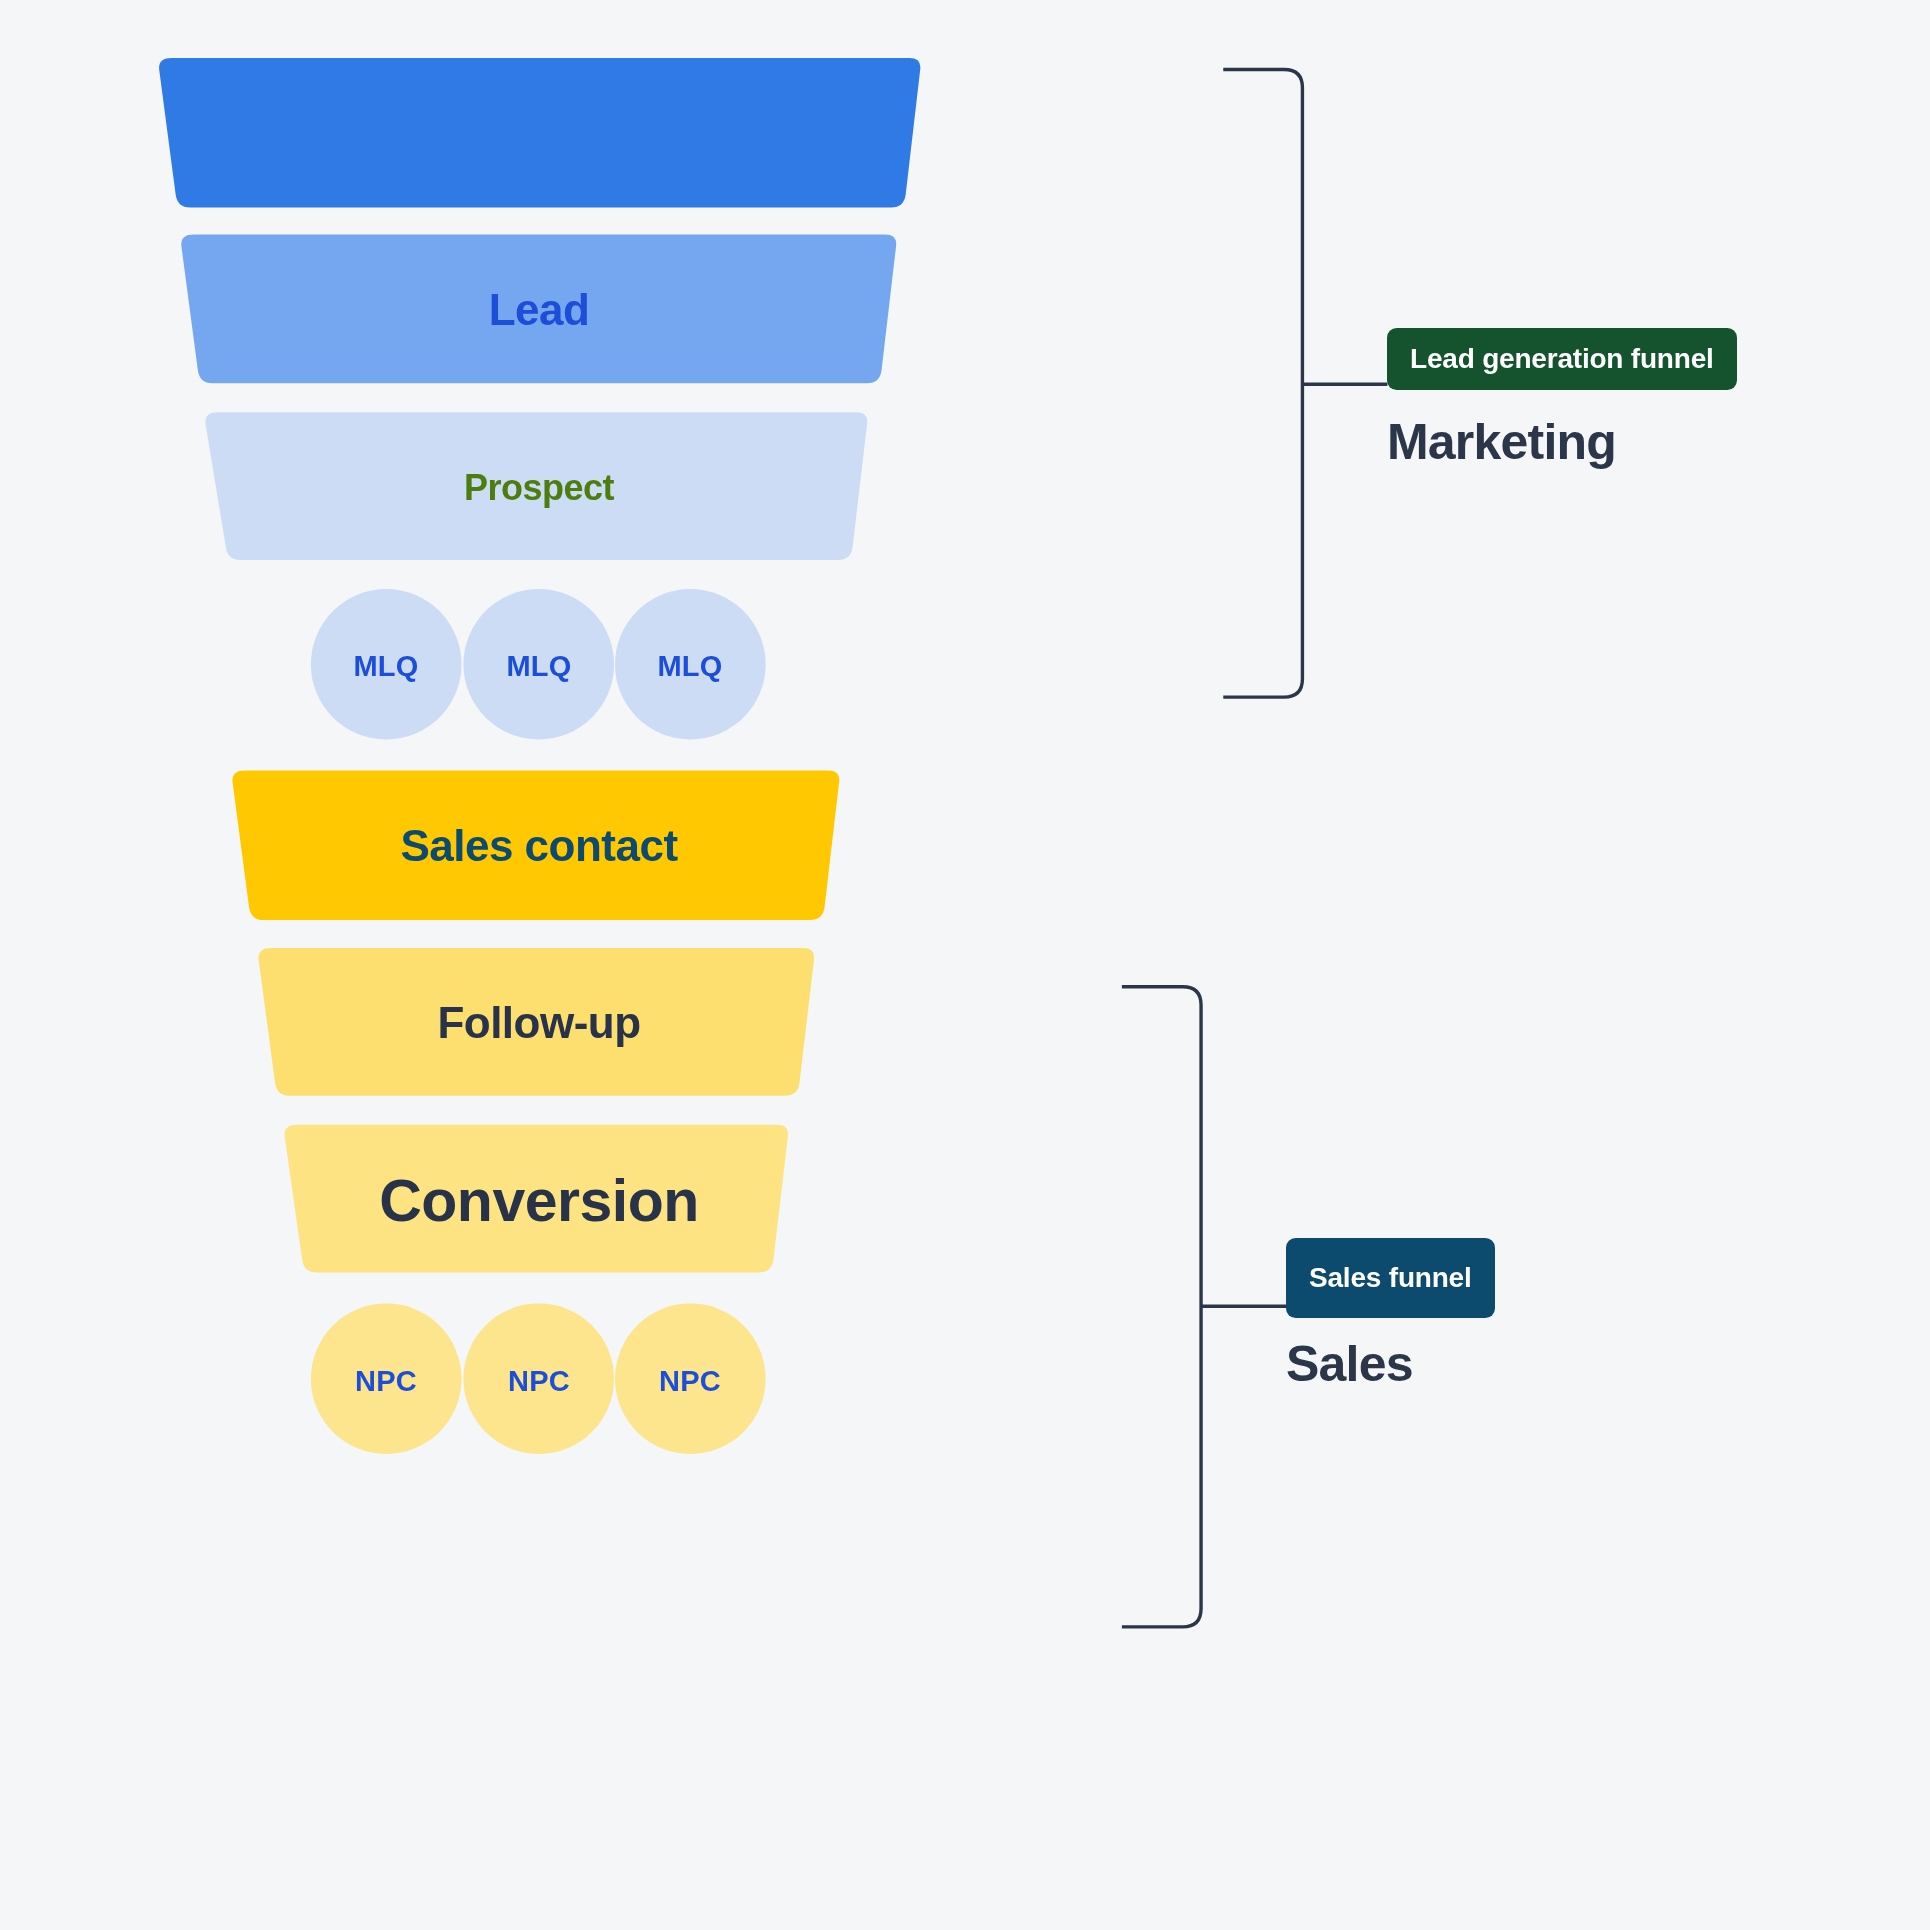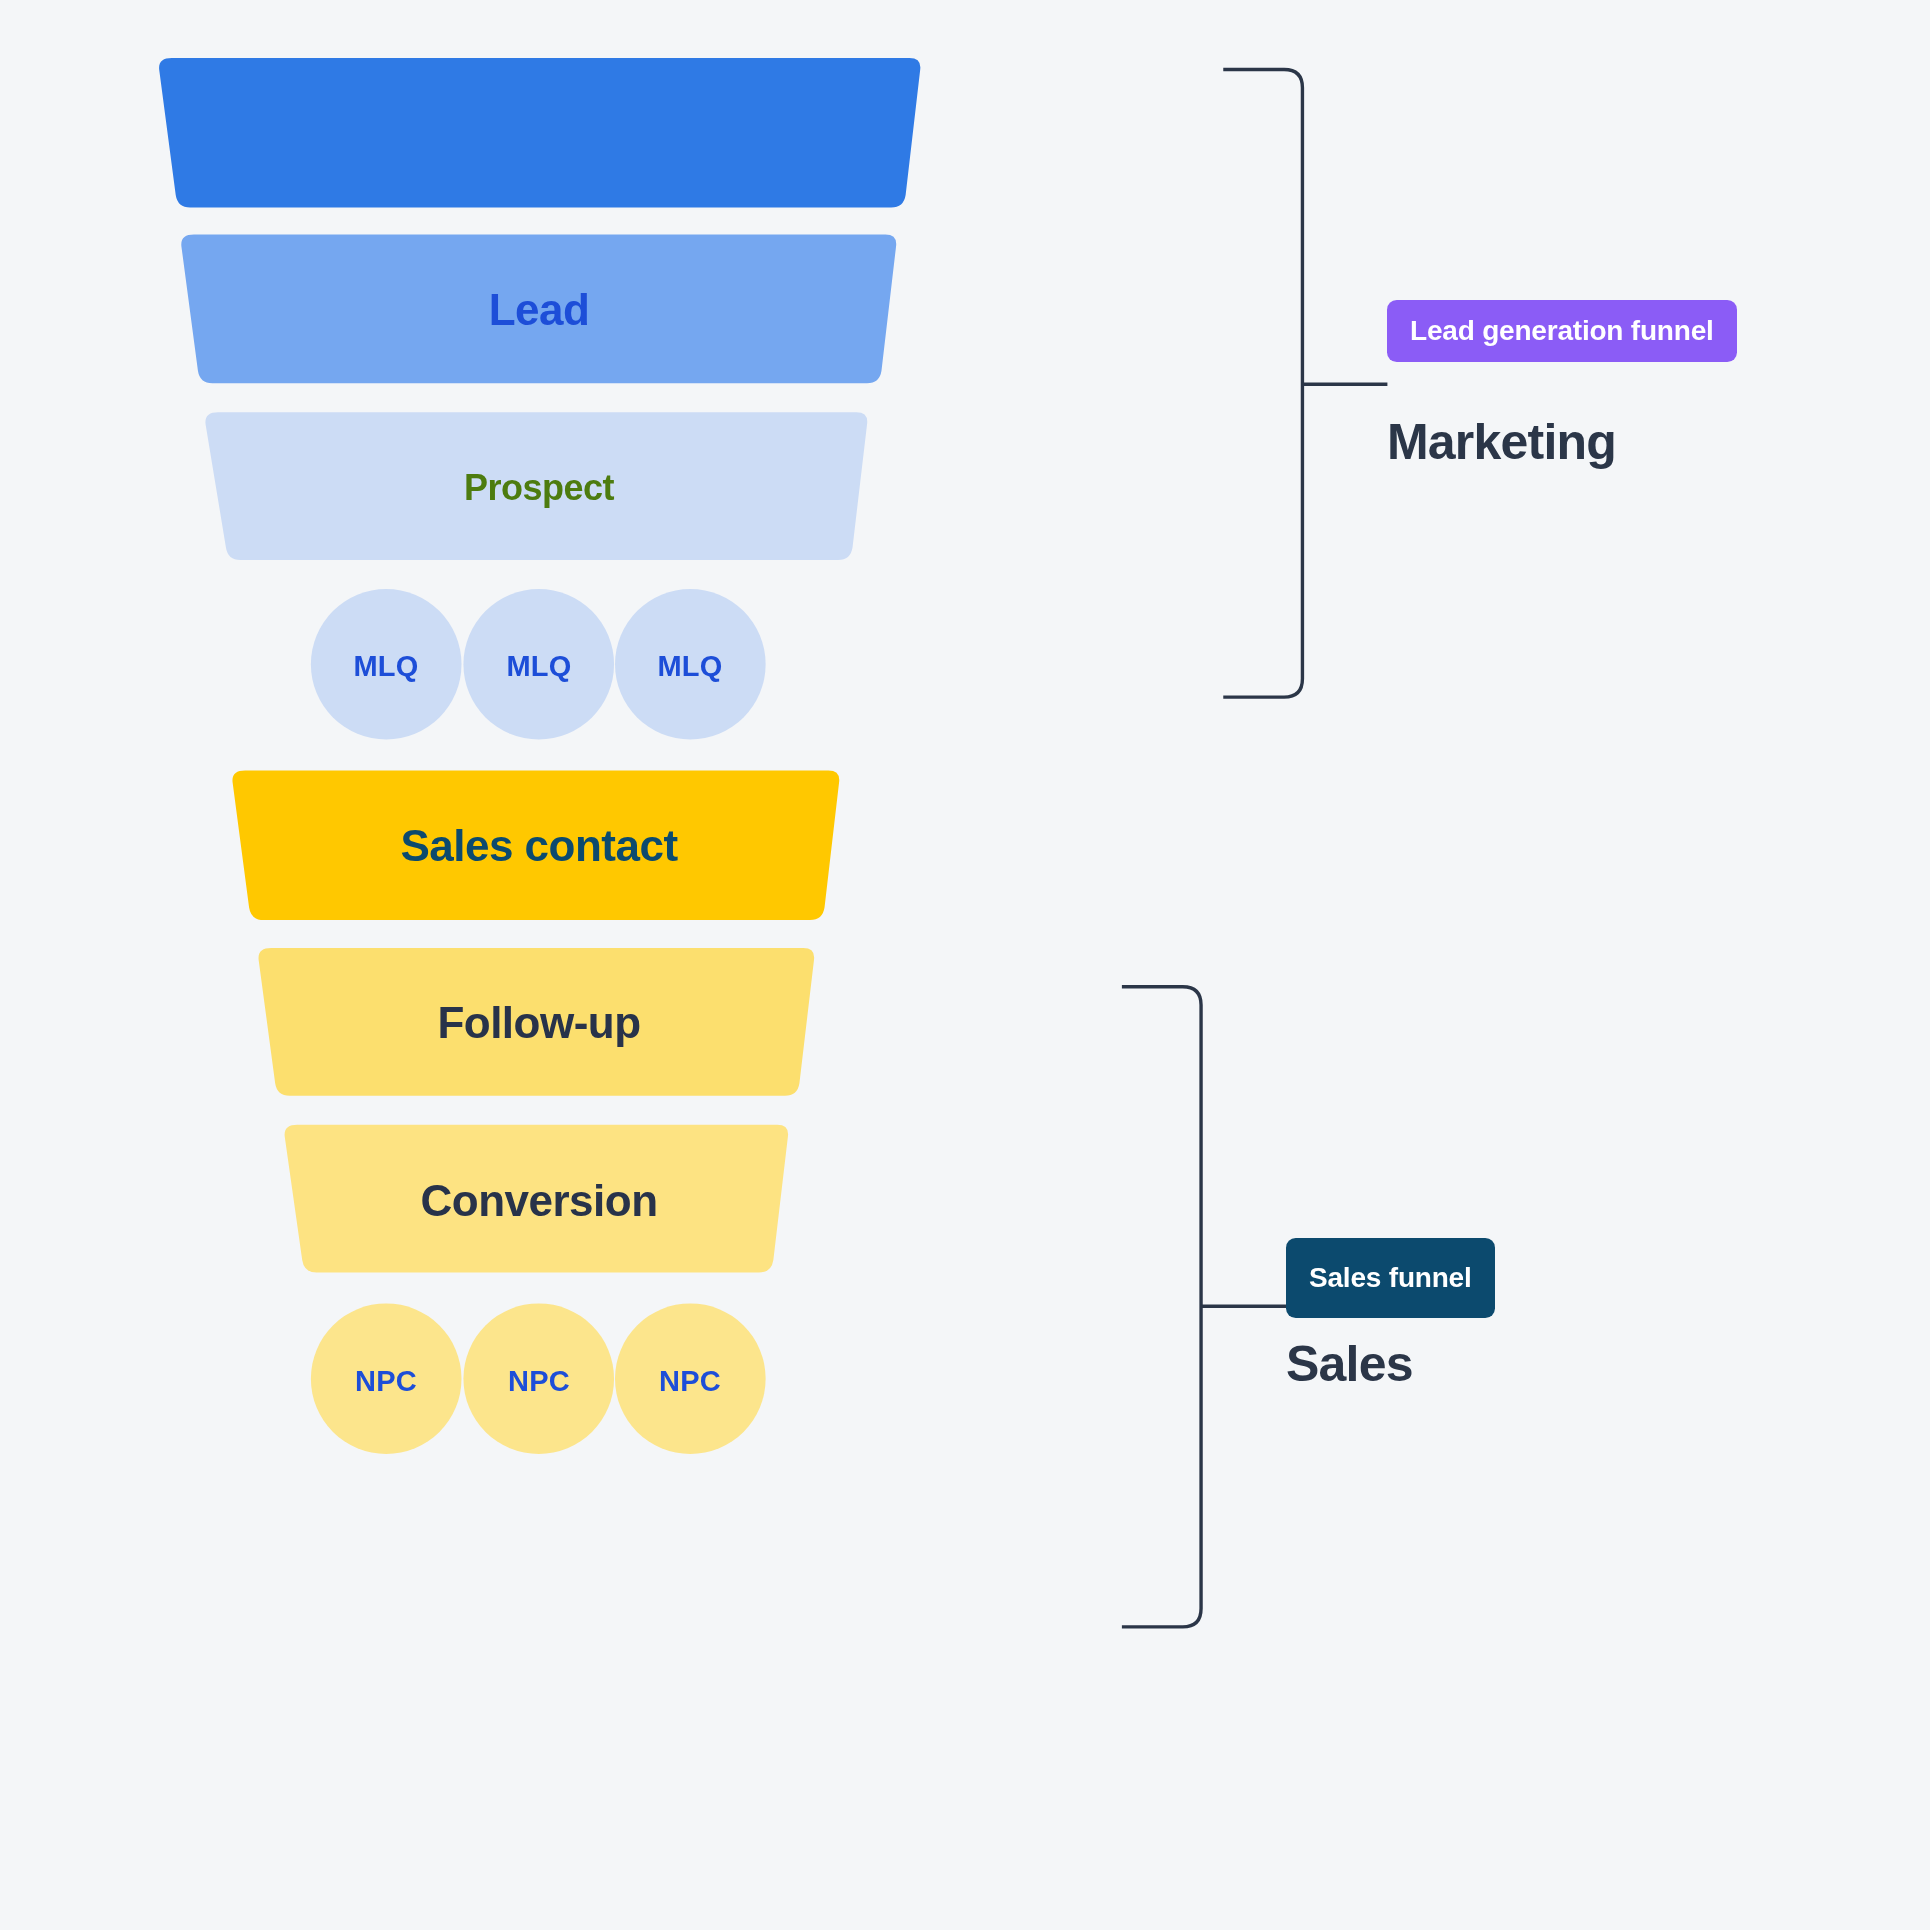--- a/index.html
+++ b/index.html
@@ -104,26 +104,26 @@
 
   <div class="stage-label" id="lbl-m1" style="left: 539px; top: 310px; color: #1d4ed8; font-size: 44px;">Lead</div>
   <div class="stage-label" id="lbl-m2" style="left: 539px; top: 488px; color: #4d7c0f; font-size: 36px;">Prospect</div>
 
   <div class="node-label" style="left:386px; top:666px;">MLQ</div>
   <div class="node-label" style="left:539px; top:666px;">MLQ</div>
   <div class="node-label" style="left:690px; top:666px;">MLQ</div>
 
   <div class="stage-label" id="lbl-s0" style="left: 539px; top: 846px; color: #0c4a6e; font-size: 44px;">Sales contact</div>
   <div class="stage-label" id="lbl-s1" style="left: 539px; top: 1023px; color: rgb(40, 51, 74); font-size: 44px;">Follow-up</div>
-  <div class="stage-label" id="lbl-s2" style="left: 539px; top: 1201px; color: rgb(40, 51, 74); font-size: 44px;">Conversion</div>
+  <div class="stage-label" id="lbl-s2" style="left: 539px; top: 1201px; color: rgb(40, 51, 74); font-size: 59px;">Conversion</div>
 
   <div class="node-label" style="left:386px; top:1381px;">NPC</div>
   <div class="node-label" style="left:539px; top:1381px;">NPC</div>
   <div class="node-label" style="left:690px; top:1381px;">NPC</div>
 
-  <div class="badge" id="badge-marketing" style="left: 1387px; top: 300px; height: 62px; padding: 0px 23px; background: #8b5cf6;">Lead generation funnel</div>
+  <div class="badge" id="badge-marketing" style="left: 1387px; top: 328px; height: 62px; padding: 0px 23px; background: #14532d;">Lead generation funnel</div>
   <div class="group-title" id="title-marketing" style="left:1387px; top:413px;">Marketing</div>
 
   <div class="badge" id="badge-sales" style="left: 1286px; top: 1238px; height: 80px; padding: 0px 23px; background: #0c4a6e;">Sales funnel</div>
   <div class="group-title" id="title-sales" style="left:1286px; top:1335px;">Sales</div>
 
 </div>
 
 
 </body></html>

